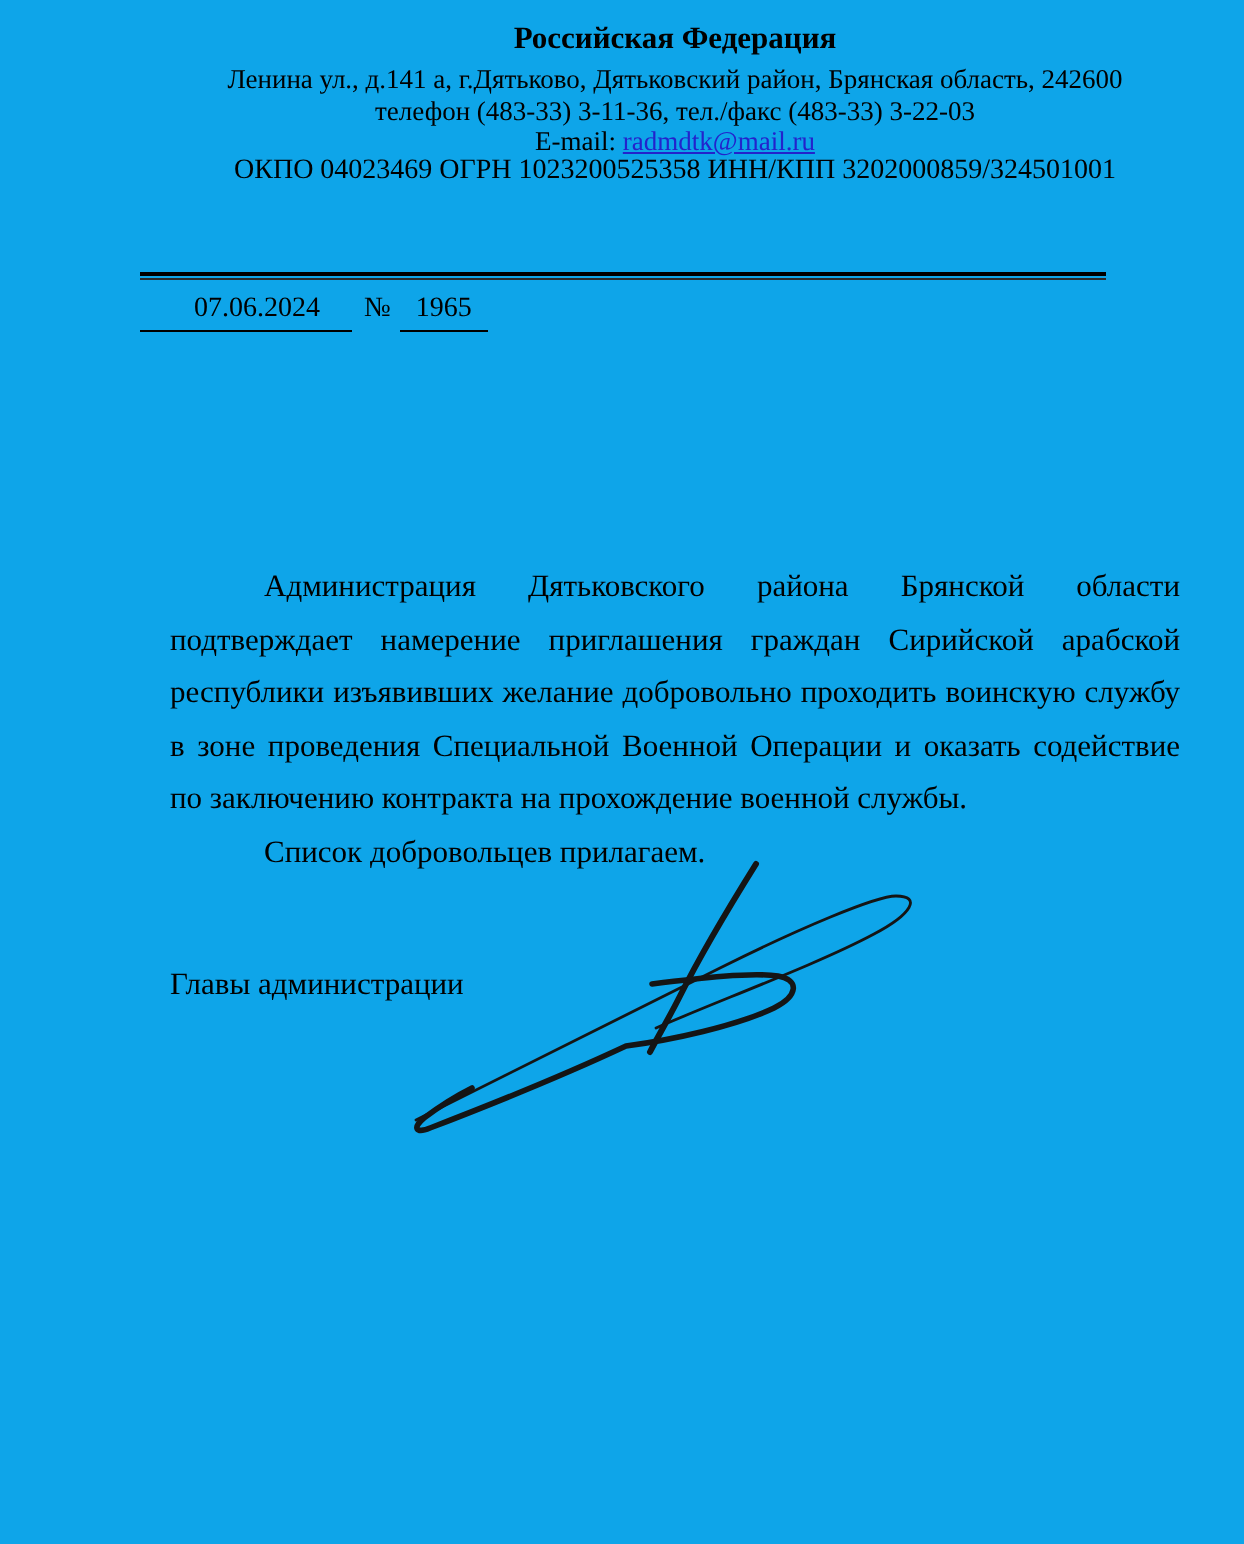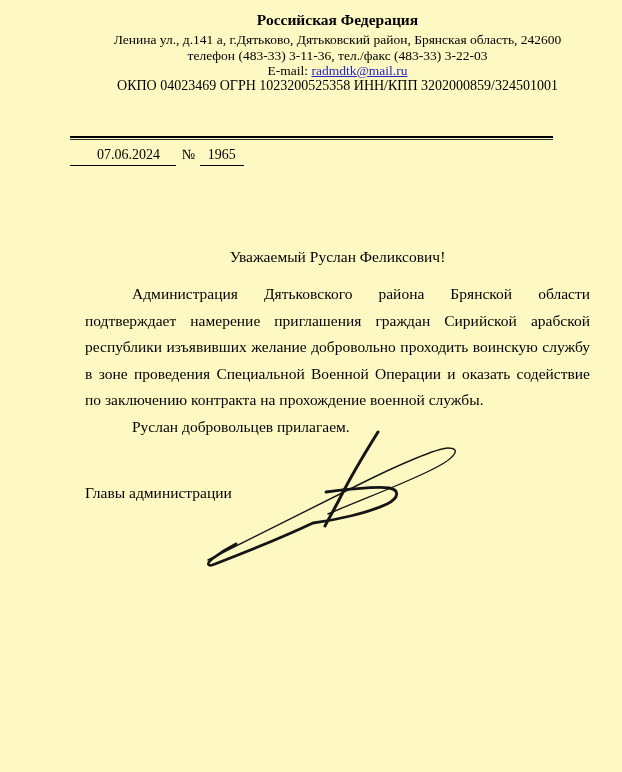--- a/index.html
+++ b/index.html
@@ -6,21 +6,21 @@
     margin: 0;
     padding: 0;
     background: #ffffff;
     font-family: "Liberation Serif", "DejaVu Serif", serif;
     color: #000000;
   }
   .page {
     position: relative;
     width: 622px;
     height: 772px;
-    background: #fef9c3;
+    background: #0ea5e9;
     overflow: hidden;
   }
   
   .letterhead {
     position: absolute;
     left: 85px;
     top: 9px;
     width: 505px;
     text-align: center;
   }
@@ -129,25 +129,24 @@
     <div class="lh-phone">телефон (483-33) 3-11-36, тел./факс (483-33) 3-22-03</div>
     <div class="lh-email"><span>E-mail: </span><a>radmdtk@mail.ru</a></div>
     <div class="lh-codes">ОКПО 04023469 ОГРН 1023200525358  ИНН/КПП  3202000859/324501001</div>
   </div>
 
   <div class="lh-rule"></div>
 
   <div class="ref-line"><span class="uline date">07.06.2024</span><span class="num-sign">№</span> <span class="uline num">1965</span></div>
 
 
-  <div class="salutation">Уважаемый Руслан Феликсович!</div>
 
   <div class="body-text">
     <p>Администрация Дятьковского района Брянской области подтверждает намерение приглашения граждан Сирийской арабской республики изъявивших желание добровольно проходить воинскую службу в зоне проведения Специальной Военной Операции и оказать содействие по заключению контракта на прохождение военной службы.</p>
-    <p>Руслан добровольцев прилагаем.</p>
+    <p>Список добровольцев прилагаем.</p>
   </div>
 
   <div class="sig-title">Главы администрации</div>
 
   <svg class="sig-scribble" viewBox="0 0 285 145" fill="none" xmlns="http://www.w3.org/2000/svg">
 
     <path d="M 28 134 C 60 118, 120 88, 180 58 C 220 38, 258 22, 268 22 C 281 22, 276 31, 257 41 C 229 56, 180 74, 148 88" stroke="#151515" stroke-width="1.4" stroke-linecap="round" stroke-linejoin="round"></path>
 
     <path d="M 198 6 C 188 22, 172 48, 160 72 C 155 82, 148 94, 145 100" stroke="#151515" stroke-width="3" stroke-linecap="round" stroke-linejoin="round"></path>
 

